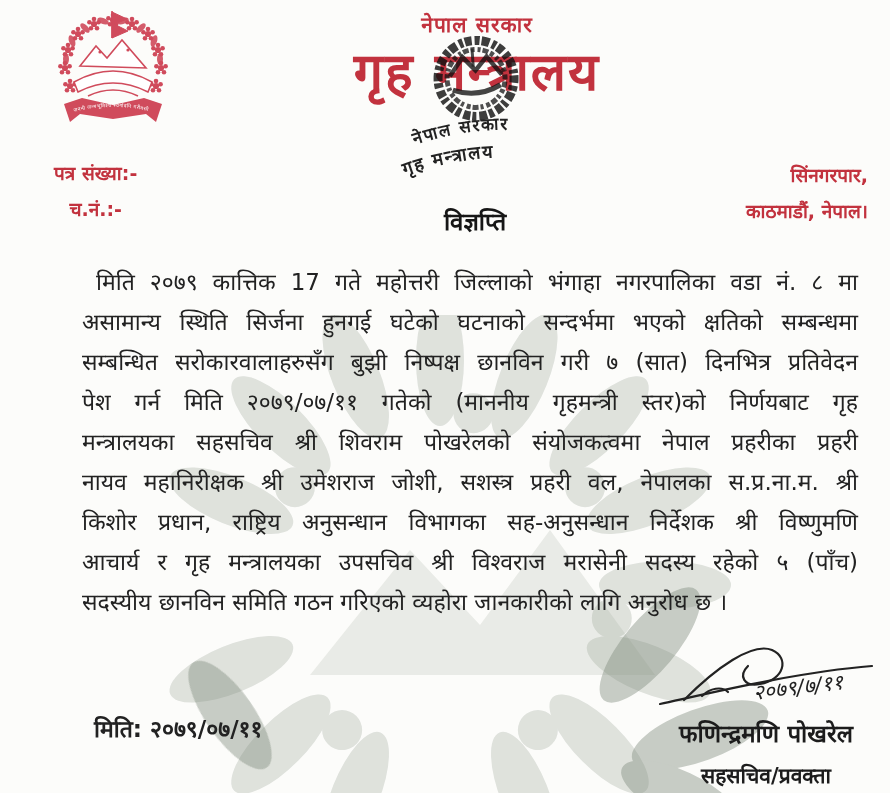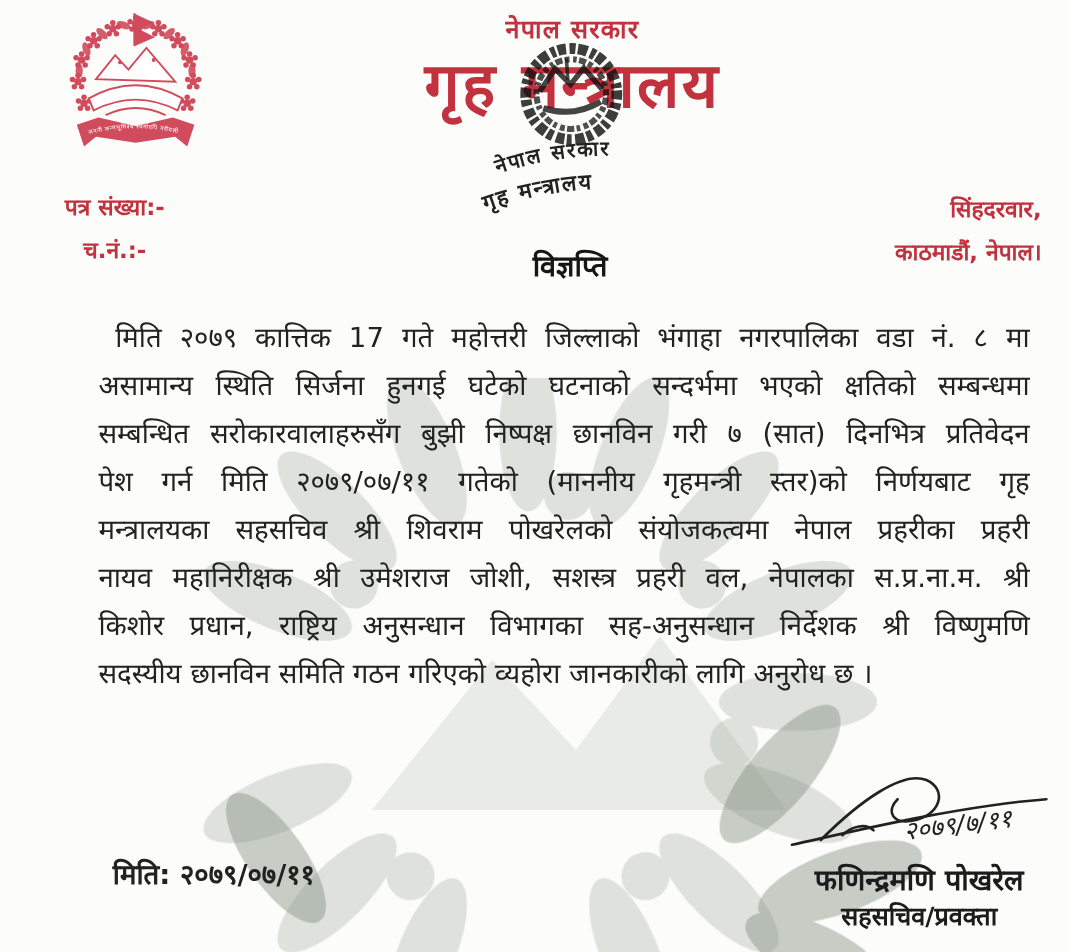--- a/index.html
+++ b/index.html
@@ -41,21 +41,21 @@
     font-size:23px;line-height:40px;height:40px;color:#222;
     white-space:nowrap;
     text-align:justify;text-align-last:justify;
   }
   .body-text .jline.first{text-indent:14px;}
   .body-text .jline.last{text-align-last:auto;}
   
   .footer-date{position:absolute;left:94px;top:712px;font-size:23px;font-weight:bold;color:#222;z-index:2;}
   .sign-block{position:absolute;left:652px;top:638px;width:228px;text-align:center;z-index:2;}
   .sign-name{font-size:24px;font-weight:bold;color:#1c1c1c;margin-top:-4px;}
-  .sign-title{font-size:21px;font-weight:bold;color:#1c1c1c;}
+  .sign-title{font-size:21px;font-weight:bold;color:#1c1c1c;margin-top:12px;}
 </style>
 </head>
 <body>
 
 <div class="page">
 
   <svg class="watermark" width="700" height="520" viewBox="0 0 700 520">
     <g fill="#939e91" opacity="0.28">
       <g transform="rotate(0 350 270)">
           <ellipse cx="350" cy="45" rx="24" ry="66"></ellipse>
@@ -214,34 +214,35 @@
       </text>
     </g>
   </svg>
 
   <div class="meta-left">
     <div class="row">पत्र संख्या:-</div>
     <div class="row">च.नं.:-</div>
   </div>
 
   <div class="address">
-    <div class="row">सिंहदरवार,</div>
+    <div class="row">सिंनगरपार,</div>
     <div class="row">काठमाडौं, नेपाल।</div>
   </div>
 
   <div class="subject">विज्ञप्ति</div>
 
   <div class="body-text">
     <div class="jline first">मिति २०७९ कात्तिक 17 गते महोत्तरी जिल्लाको भंगाहा नगरपालिका वडा नं. ८ मा</div>
     <div class="jline">असामान्य स्थिति सिर्जना हुनगई घटेको घटनाको सन्दर्भमा भएको क्षतिको सम्बन्धमा</div>
     <div class="jline">सम्बन्धित सरोकारवालाहरुसँग बुझी निष्पक्ष छानविन गरी ७ (सात) दिनभित्र प्रतिवेदन</div>
     <div class="jline">पेश गर्न मिति २०७९/०७/११ गतेको (माननीय गृहमन्त्री स्तर)को निर्णयबाट गृह</div>
     <div class="jline">मन्त्रालयका सहसचिव श्री शिवराम पोखरेलको संयोजकत्वमा नेपाल प्रहरीका प्रहरी</div>
     <div class="jline">नायव महानिरीक्षक श्री उमेशराज जोशी, सशस्त्र प्रहरी वल, नेपालका स.प्र.ना.म. श्री</div>
     <div class="jline">किशोर प्रधान, राष्ट्रिय अनुसन्धान विभागका सह-अनुसन्धान निर्देशक श्री विष्णुमणि</div>
+    <div class="jline">आचार्य र गृह मन्त्रालयका उपसचिव श्री विश्वराज मरासेनी सदस्य रहेको ५ (पाँच)</div>
     <div class="jline last">सदस्यीय छानविन समिति गठन गरिएको व्यहोरा जानकारीको लागि अनुरोध छ ।</div>
   </div>
 
   <div class="footer-date">मिति: २०७९/०७/११</div>
 
   <div class="sign-block">
     <svg width="220" height="78" viewBox="0 0 220 78">
       <g stroke="#222" stroke-width="2.2" fill="none" stroke-linecap="round">
         <path d="M 28 62 C 60 30, 96 4, 116 12 C 134 20, 128 42, 104 46 C 88 49, 82 38, 92 28"></path>
         <path d="M 4 66 C 50 56, 140 34, 216 28"></path>

